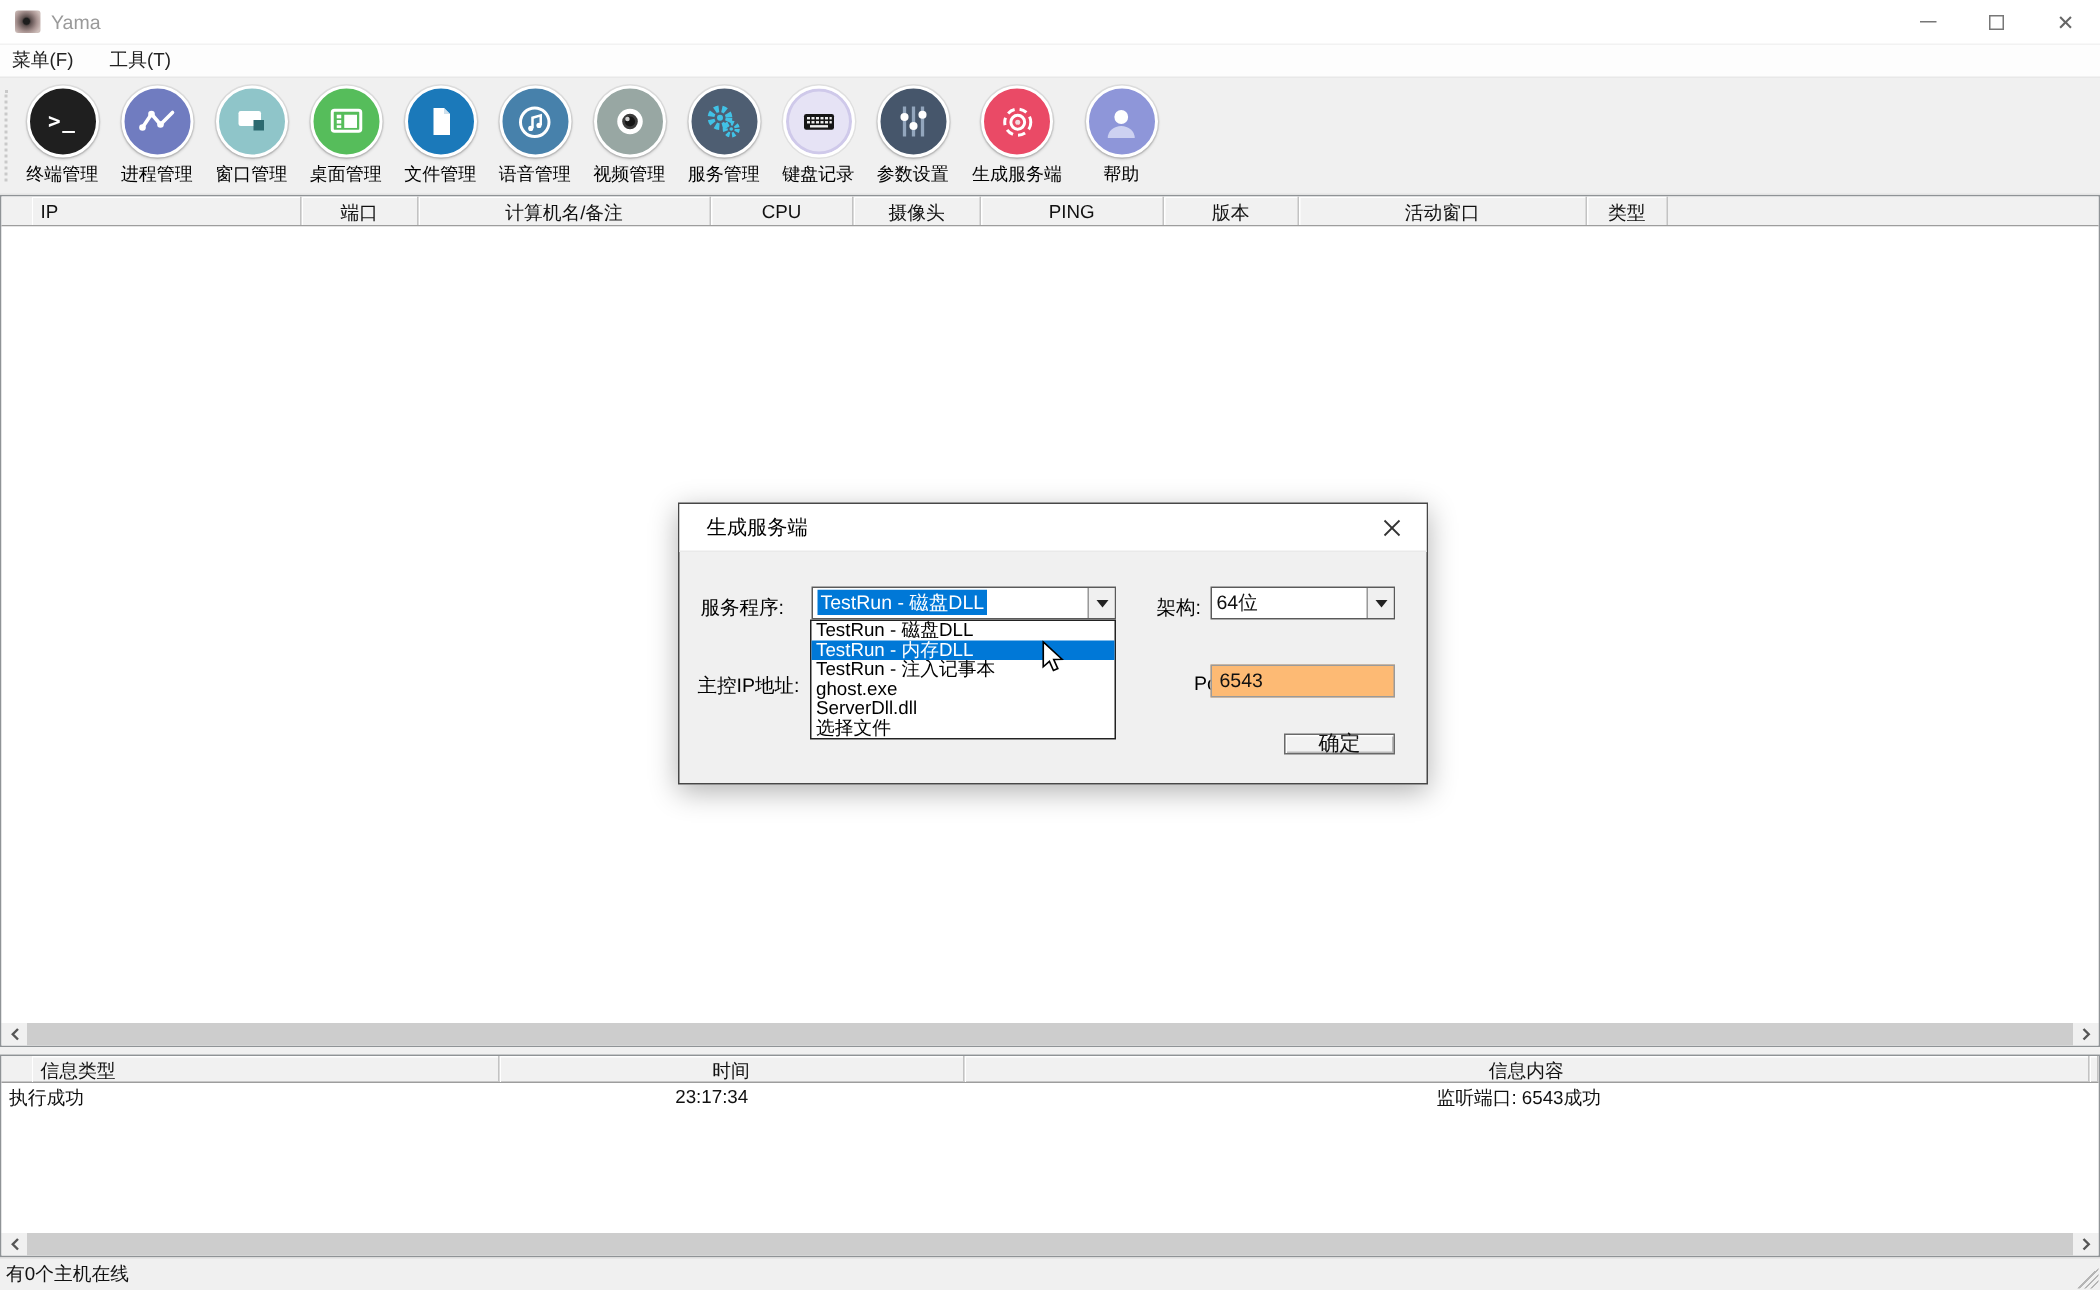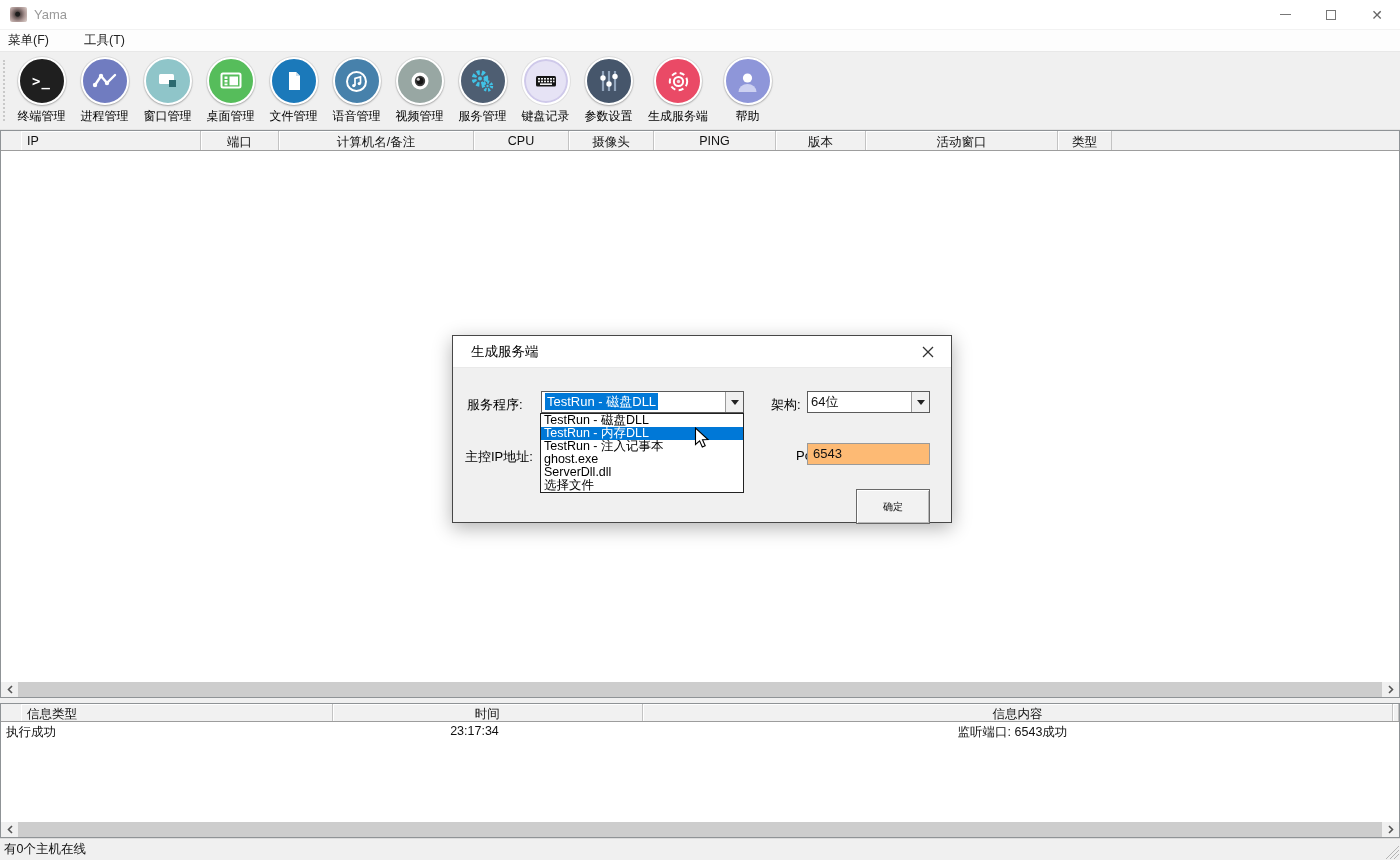--- a/index.html
+++ b/index.html
@@ -11,21 +11,21 @@
   .app-icon { width:17px; height:15px; margin:0 7px 0 10px;
     background:radial-gradient(circle at 45% 48%, #1d1d1d 0 2px, #5d4f4e 3px, #a89391 7px, #cdbdb9 10px); border-radius:2px; }
   .app-title { color:#9a9a9a; font-size:13px; }
   .win-controls { margin-left:auto; display:flex; height:100%; }
   .win-btn { width:46px; height:100%; display:flex; align-items:center; justify-content:center; color:#666; }
   .wc-min { width:11px; height:1px; background:#777; }
   .wc-max { width:10px; height:10px; border:1px solid #777; }
   .wc-x   { font-size:14px; color:#666; line-height:1; }
 
   
-  #menubar { height:22px; background:#fdfdfd; display:flex; align-items:center; gap:35px; padding-left:8px; border-bottom:1px solid #e8e8e8; font-size:12.5px; color:#222; }
+  #menubar { height:22px; background:#fdfdfd; display:flex; align-items:center; gap:24px; padding-left:8px; border-bottom:1px solid #e8e8e8; font-size:12.5px; color:#222; }
 
   
   #toolbar { height:78px; background:#f0f0f0; display:flex; align-items:flex-start; padding:5px 0 0 10px; border-bottom:1px solid #e3e3e3; position:relative; }
   .tb-grip { position:absolute; left:3px; top:8px; bottom:8px; border-left:2px dotted #c9c9c9; }
   .tb-item { width:63px; display:flex; flex-direction:column; align-items:center; gap:3px; }
   .tb-item.wide { width:76px; }
   .tb-circle { width:48px; height:48px; border-radius:50%; border:2px solid #fff;
     box-shadow:0 0 0 1px rgba(0,0,0,.07), 0 1px 2px rgba(0,0,0,.25);
     display:flex; align-items:center; justify-content:center; }
   .tb-circle.ringed { box-shadow:0 0 0 1px rgba(0,0,0,.07), inset 0 0 0 2px #cfc9ea; }
@@ -71,23 +71,23 @@
   .dlg-label { position:absolute; font-size:13px; color:#000; }
   .combo { position:absolute; height:22px; background:#fff; border:1px solid #5a5a5a; display:flex; align-items:center; }
   .combo-text { flex:1; padding-left:3px; font-size:13px; white-space:nowrap; overflow:hidden; }
   .combo-text .sel { background:#0078d7; color:#fff; padding:1px 2px; }
   .combo-btn { width:18px; height:100%; background:#f0f0f0; border-left:1px solid #9a9a9a; display:flex; align-items:center; justify-content:center; flex:none; }
   .tri-down { width:0; height:0; border-left:4px solid transparent; border-right:4px solid transparent; border-top:5px solid #222; }
   .textbox { position:absolute; height:22px; background:#fdba74; border:1px solid #9a9a9a; font-size:13px; padding:2px 0 0 5px; }
   .dropdown { position:absolute; left:87px; top:77px; width:204px; height:80px; background:#fff; border:1px solid #222; z-index:5; }
   .dd-item { height:13px; line-height:13px; font-size:12.5px; padding-left:3px; white-space:nowrap; overflow:hidden; color:#000; }
   .dd-item.selected { background:#0078d7; color:#fff; }
-  .ok-btn { position:absolute; left:403px; top:153px; width:74px; height:35px; background:#f2f2f2;
+  .ok-btn { position:absolute; left:403px; top:153px; width:74px; height:14px; background:#f2f2f2;
     border:1px solid #696969; box-shadow:inset 1px 1px 0 #fff, inset -1px -1px 0 #b9b9b9;
-    display:flex; align-items:center; justify-content:center; font-size:10px; }
+    display:flex; align-items:center; justify-content:center; font-size:14px; }
 
   #cursor { position:absolute; left:694px; top:427px; z-index:9; }
 </style>
 </head>
 <body>
 
 <div id="titlebar">
   <div class="app-icon"></div>
   <div class="app-title">Yama</div>
   <div class="win-controls">

